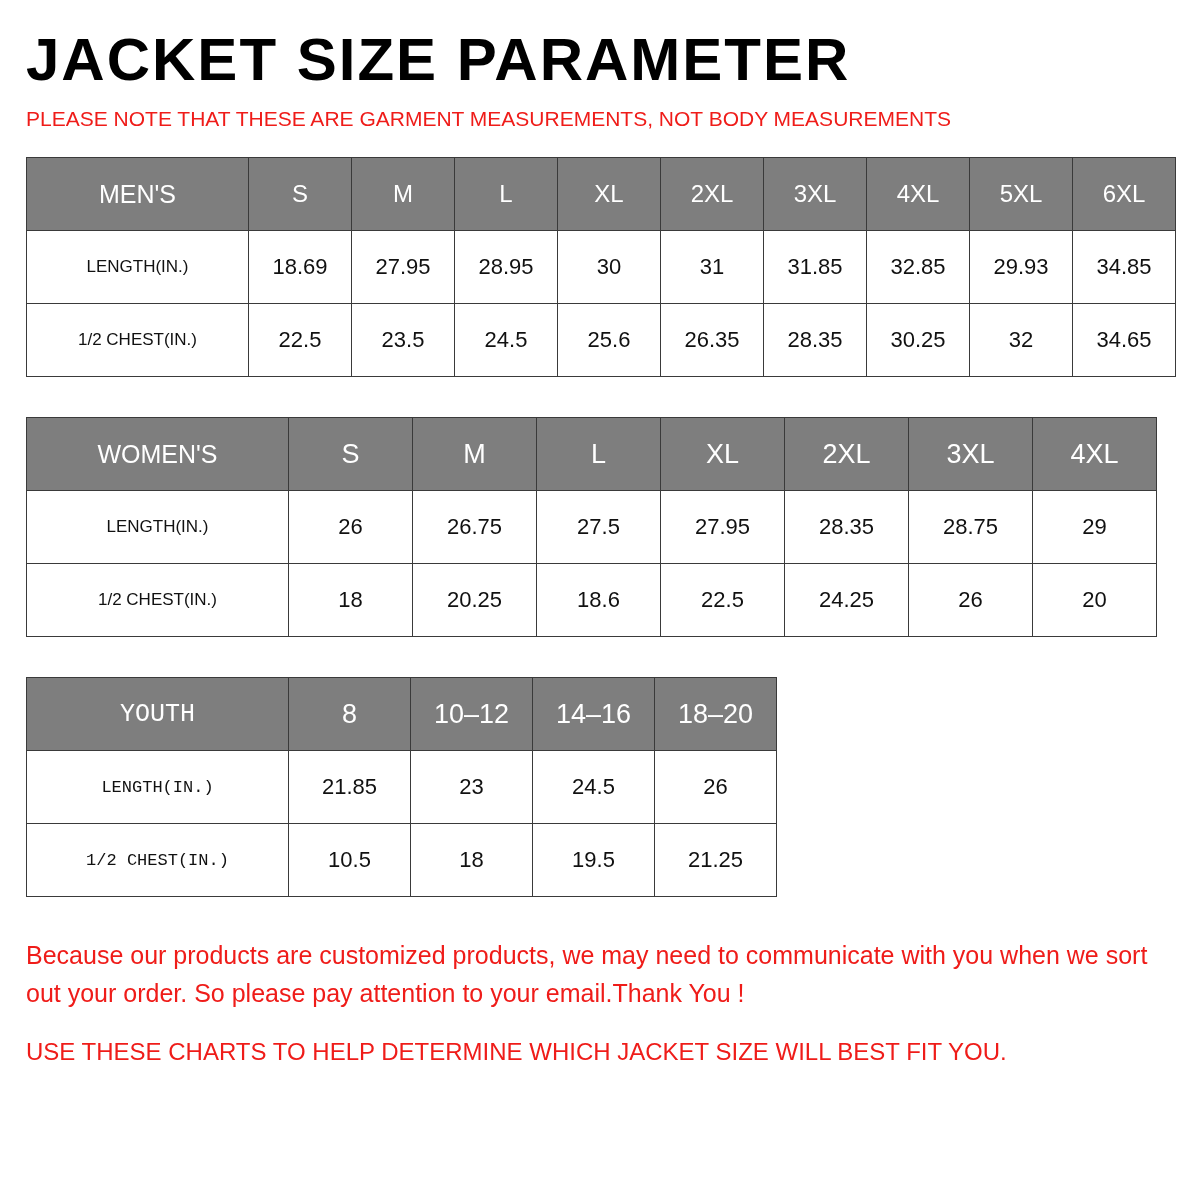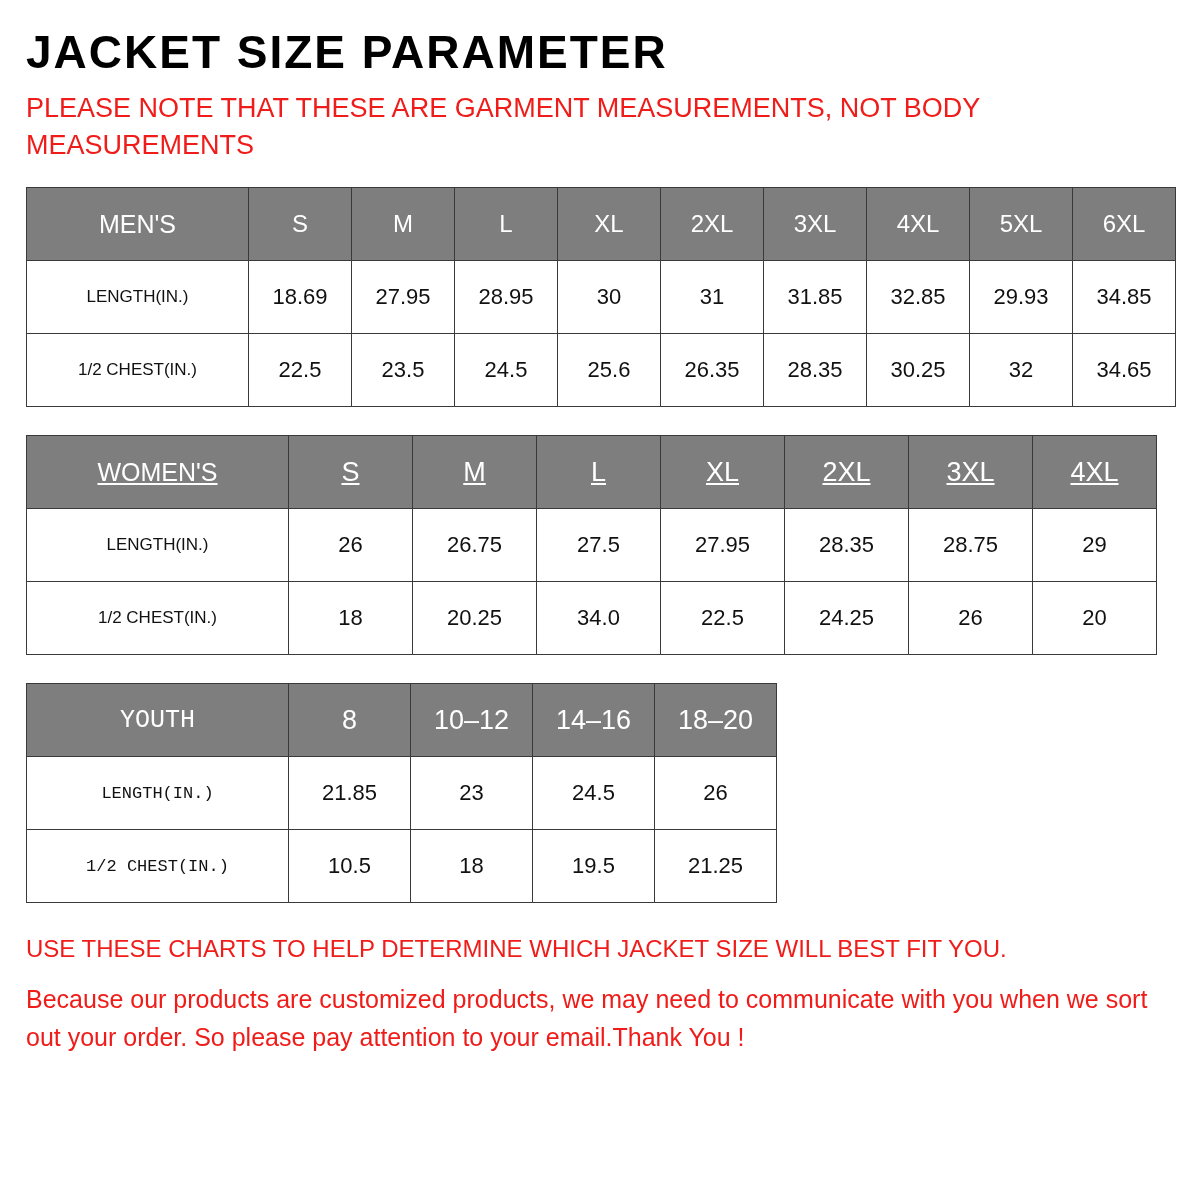--- a/index.html
+++ b/index.html
@@ -14,38 +14,38 @@
     color: #000000;
     overflow: hidden;
   }
   .page {
     padding: 28px 26px 0 26px;
     box-sizing: border-box;
     width: 1200px;
     height: 1200px;
   }
   .title {
-    font-size: 46px;
+    font-size: 60px;
     font-weight: bold;
     letter-spacing: 2px;
     line-height: 1.05;
     margin: 0 0 14px 0;
     color: #000;
   }
   .note-red {
     color: #ef1c19;
-    font-size: 27px;
+    font-size: 21px;
     line-height: 1.35;
     margin: 0 0 24px 0;
     max-width: 1000px;
   }
   table.size-table {
     border-collapse: collapse;
     table-layout: fixed;
-    margin-bottom: 28px;
+    margin-bottom: 40px;
   }
   table.size-table td {
     border: 1px solid #3a3a3a;
     text-align: center;
     vertical-align: middle;
     font-size: 22px;
     color: #111;
     background: #ffffff;
     height: 72px;
     padding: 0 4px;
@@ -64,21 +64,21 @@
   }
   
   .men-table { width: 1148px; }
   .men-table .label-col { width: 222px; }
   .men-table .size-col { width: 103px; }
   .men-table tr.header-row td { font-size: 24px; }
 
   .women-table { width: 1128px; }
   .women-table .label-col { width: 262px; }
   .women-table .size-col { width: 124px; }
-  .women-table tr.header-row td { font-size: 27px; text-decoration: underline; }
+  .women-table tr.header-row td { font-size: 27px; }
   .women-table td { font-size: 24px; height: 83px; }
   .women-table td.label-cell { font-size: 25px; }
 
   .youth-table { width: 748px; }
   .youth-table .label-col { width: 262px; }
   .youth-table .size-col { width: 122px; }
   .youth-table tr.header-row td { font-size: 27px; }
   .youth-table td { font-size: 24px; height: 83px; }
   .youth-table td.label-cell { font-size: 25px; font-family: Liberation Mono, monospace; }
 
@@ -185,21 +185,21 @@
         <td>27.5</td>
         <td>27.95</td>
         <td>28.35</td>
         <td>28.75</td>
         <td>29</td>
       </tr>
       <tr>
         <td class="label-cell">1/2 CHEST(IN.)</td>
         <td>18</td>
         <td>20.25</td>
-        <td>34.0</td>
+        <td>18.6</td>
         <td>22.5</td>
         <td>24.25</td>
         <td>26</td>
         <td>20</td>
       </tr>
     </tbody>
   </table>
 
   <table class="size-table youth-table">
     <colgroup>
@@ -227,16 +227,16 @@
       <tr>
         <td class="label-cell">1/2 CHEST(IN.)</td>
         <td>10.5</td>
         <td>18</td>
         <td>19.5</td>
         <td>21.25</td>
       </tr>
     </tbody>
   </table>
 
+  <p class="footer-red">Because our products are customized products, we may need to communicate with you when we sort out your order. So please pay attention to your email.Thank You !</p>
   <p class="footer-red second">USE THESE CHARTS TO HELP DETERMINE WHICH JACKET SIZE WILL BEST FIT YOU.</p>
-  <p class="footer-red">Because our products are customized products, we may need to communicate with you when we sort out your order. So please pay attention to your email.Thank You !</p>
 
 </div>
 
 </body></html>

